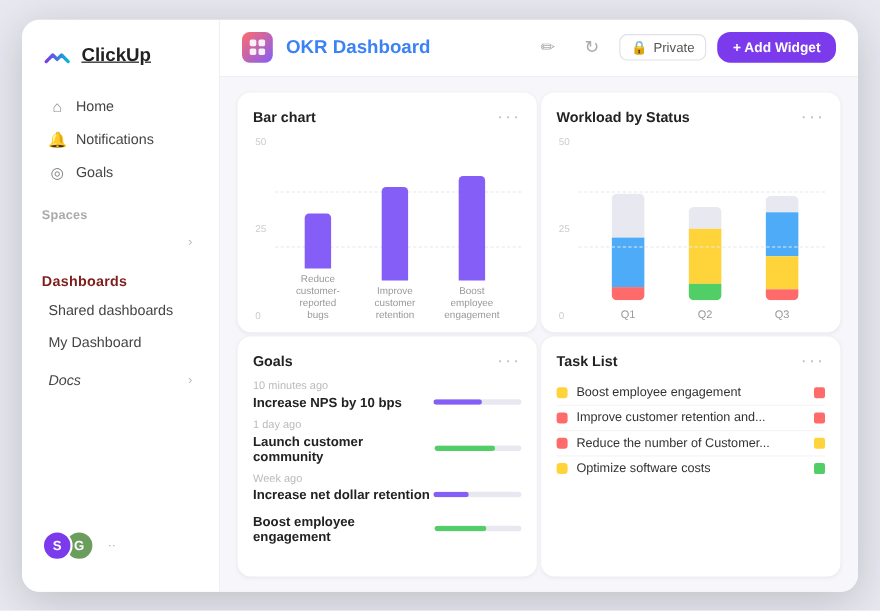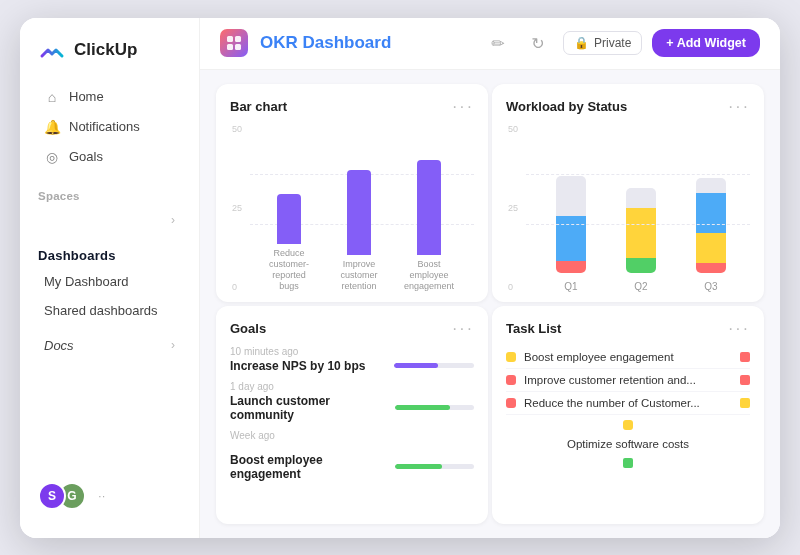--- a/index.html
+++ b/index.html
@@ -30,20 +30,21 @@
       border-right: 1px solid #f0f0f0;
       padding: 18px 0;
       display: flex;
       flex-direction: column;
     }
     .logo-area {
       display: flex;
       align-items: center;
       gap: 8px;
       padding: 0 18px 18px 18px;
+      text-decoration: underline;
     }
     .logo-icon {
       width: 28px;
       height: 28px;
     }
     .logo-text {
       font-size: 17px;
       font-weight: 700;
       color: #222;
     }
@@ -279,21 +280,21 @@
     }
 
     
     .task-item {
       display: flex;
       align-items: center;
       padding: 5px 0;
       border-bottom: 1px solid #f4f4f8;
       gap: 8px;
     }
-    .task-item:last-child { border-bottom: none; flex-direction: column; }
+    .task-item:last-child { border-bottom: none; }
     .task-dot {
       width: 10px; height: 10px;
       border-radius: 3px;
       flex-shrink: 0;
     }
     .task-name {
       font-size: 11.5px;
       color: #333;
       flex: 1;
     }
@@ -337,26 +338,26 @@
     </div>
 
     <div style="height:8px"></div>
     <div class="nav-section-label">Spaces</div>
     <div class="nav-item">
       <span class="nav-icon"></span>
       <span class="chevron">›</span>
     </div>
 
     <div style="height:4px"></div>
-    <div class="nav-section-label" style="color:#0f172a;font-weight:700;font-size:13px;padding-bottom:4px;">Dashboards</div>
+    <div class="nav-section-label" style="color:#7f1d1d;font-weight:700;font-size:13px;padding-bottom:4px;">Dashboards</div>
+    <div class="nav-item">
+      <span>Shared dashboards</span>
+    </div>
     <div class="nav-item">
       <span>My Dashboard</span>
-    </div>
-    <div class="nav-item">
-      <span>Shared dashboards</span>
     </div>
 
     <div style="height:6px"></div>
     <div class="nav-item">
       <span style="font-size:13px;color:#444;font-style:italic;">Docs</span>
       <span class="chevron">›</span>
     </div>
 
     <div class="sidebar-spacer"></div>
     <div class="sidebar-avatar">
@@ -498,20 +499,26 @@
             <div class="goal-time">1 day ago</div>
             <div class="goal-row">
               <span class="goal-name">Launch customer community</span>
               <div class="goal-bar-track">
                 <div class="goal-bar-fill" style="width:70%;background:#51cf66;"></div>
               </div>
             </div>
           </div>
           <div class="goal-item">
             <div class="goal-time">Week ago</div>
+            <div class="goal-row">
+              <span class="goal-name">Increase net dollar retention</span>
+              <div class="goal-bar-track">
+                <div class="goal-bar-fill" style="width:40%;background:#845ef7;"></div>
+              </div>
+            </div>
           </div>
           <div class="goal-item">
             <div class="goal-time"></div>
             <div class="goal-row">
               <span class="goal-name">Boost employee engagement</span>
               <div class="goal-bar-track">
                 <div class="goal-bar-fill" style="width:60%;background:#51cf66;"></div>
               </div>
             </div>
           </div>

